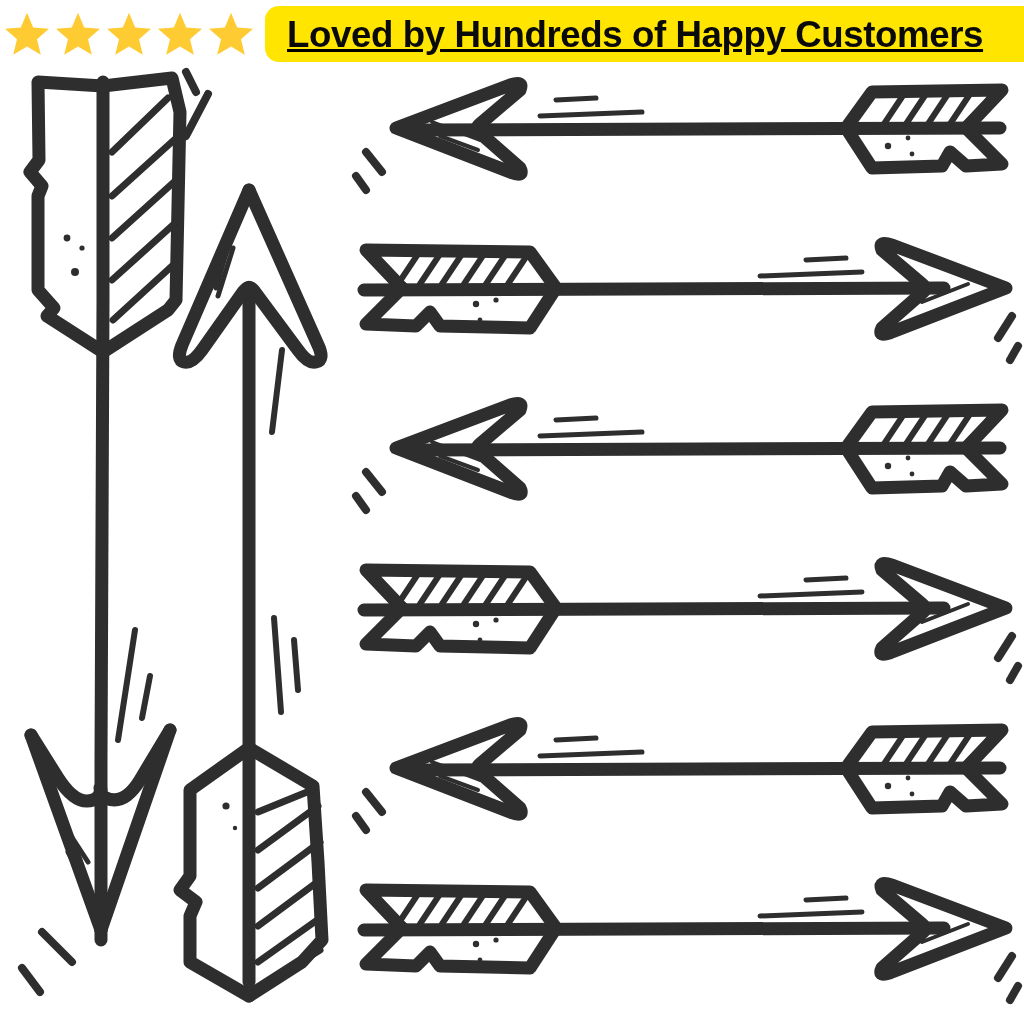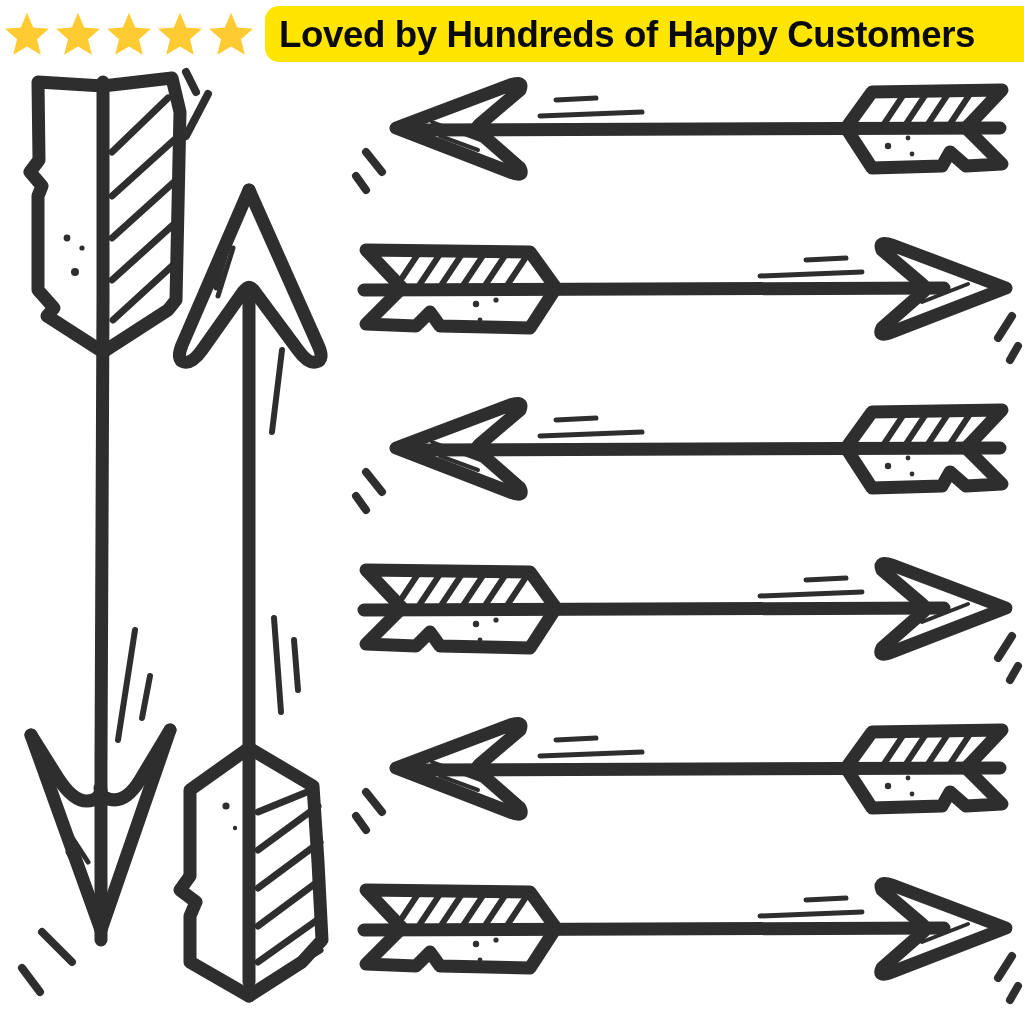--- a/index.html
+++ b/index.html
@@ -48,22 +48,23 @@
     position: absolute;
     left: 265px;
     top: 6px;
     width: 759px;
     height: 56px;
     background: var(--banner-bg, #FFE500);
     border-radius: 14px 0 0 14px;
     display: flex;
     align-items: center;
     box-sizing: border-box;
-    padding-left: 14px;
+    padding-left: 22px;
     padding-right: 4px;
+    text-decoration: underline;
   }
   #headline-text {
     font-family: "Liberation Sans", sans-serif;
     font-weight: bold;
     font-size: 37px;
     line-height: 1;
     letter-spacing: -0.4px;
     color: #0a0a0a;
     white-space: nowrap;
     transform: scaleX(0.99);

